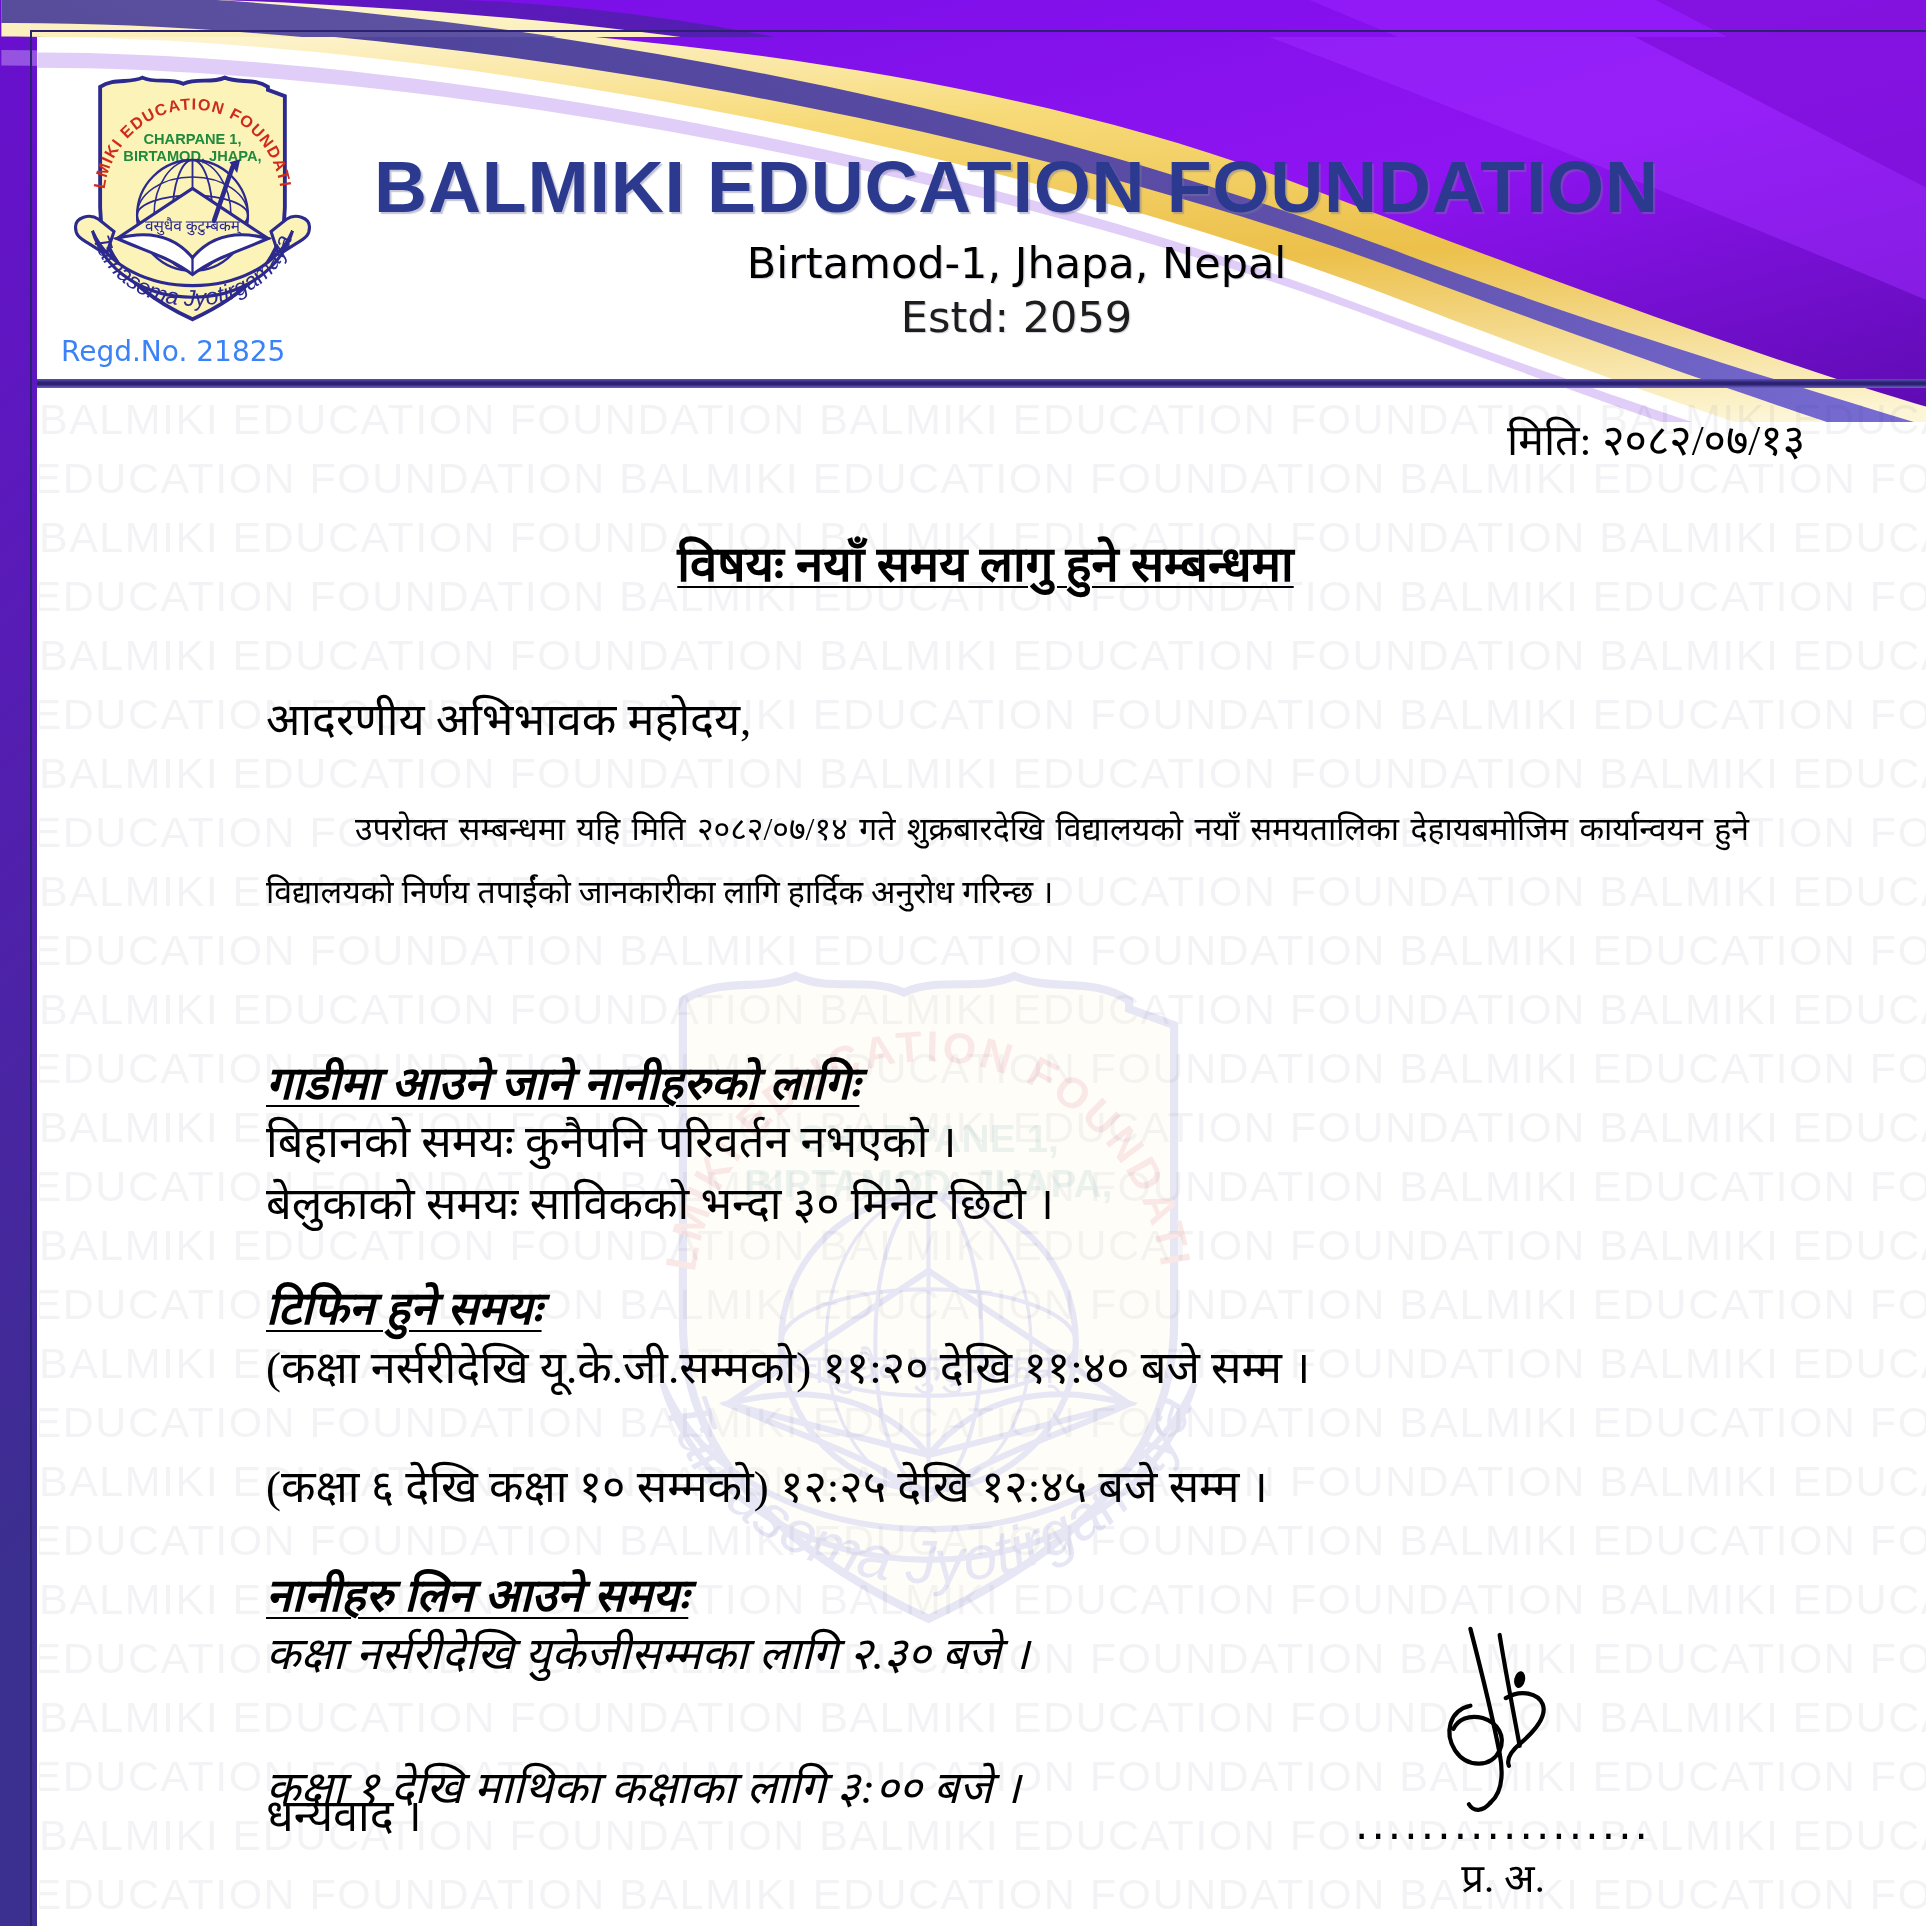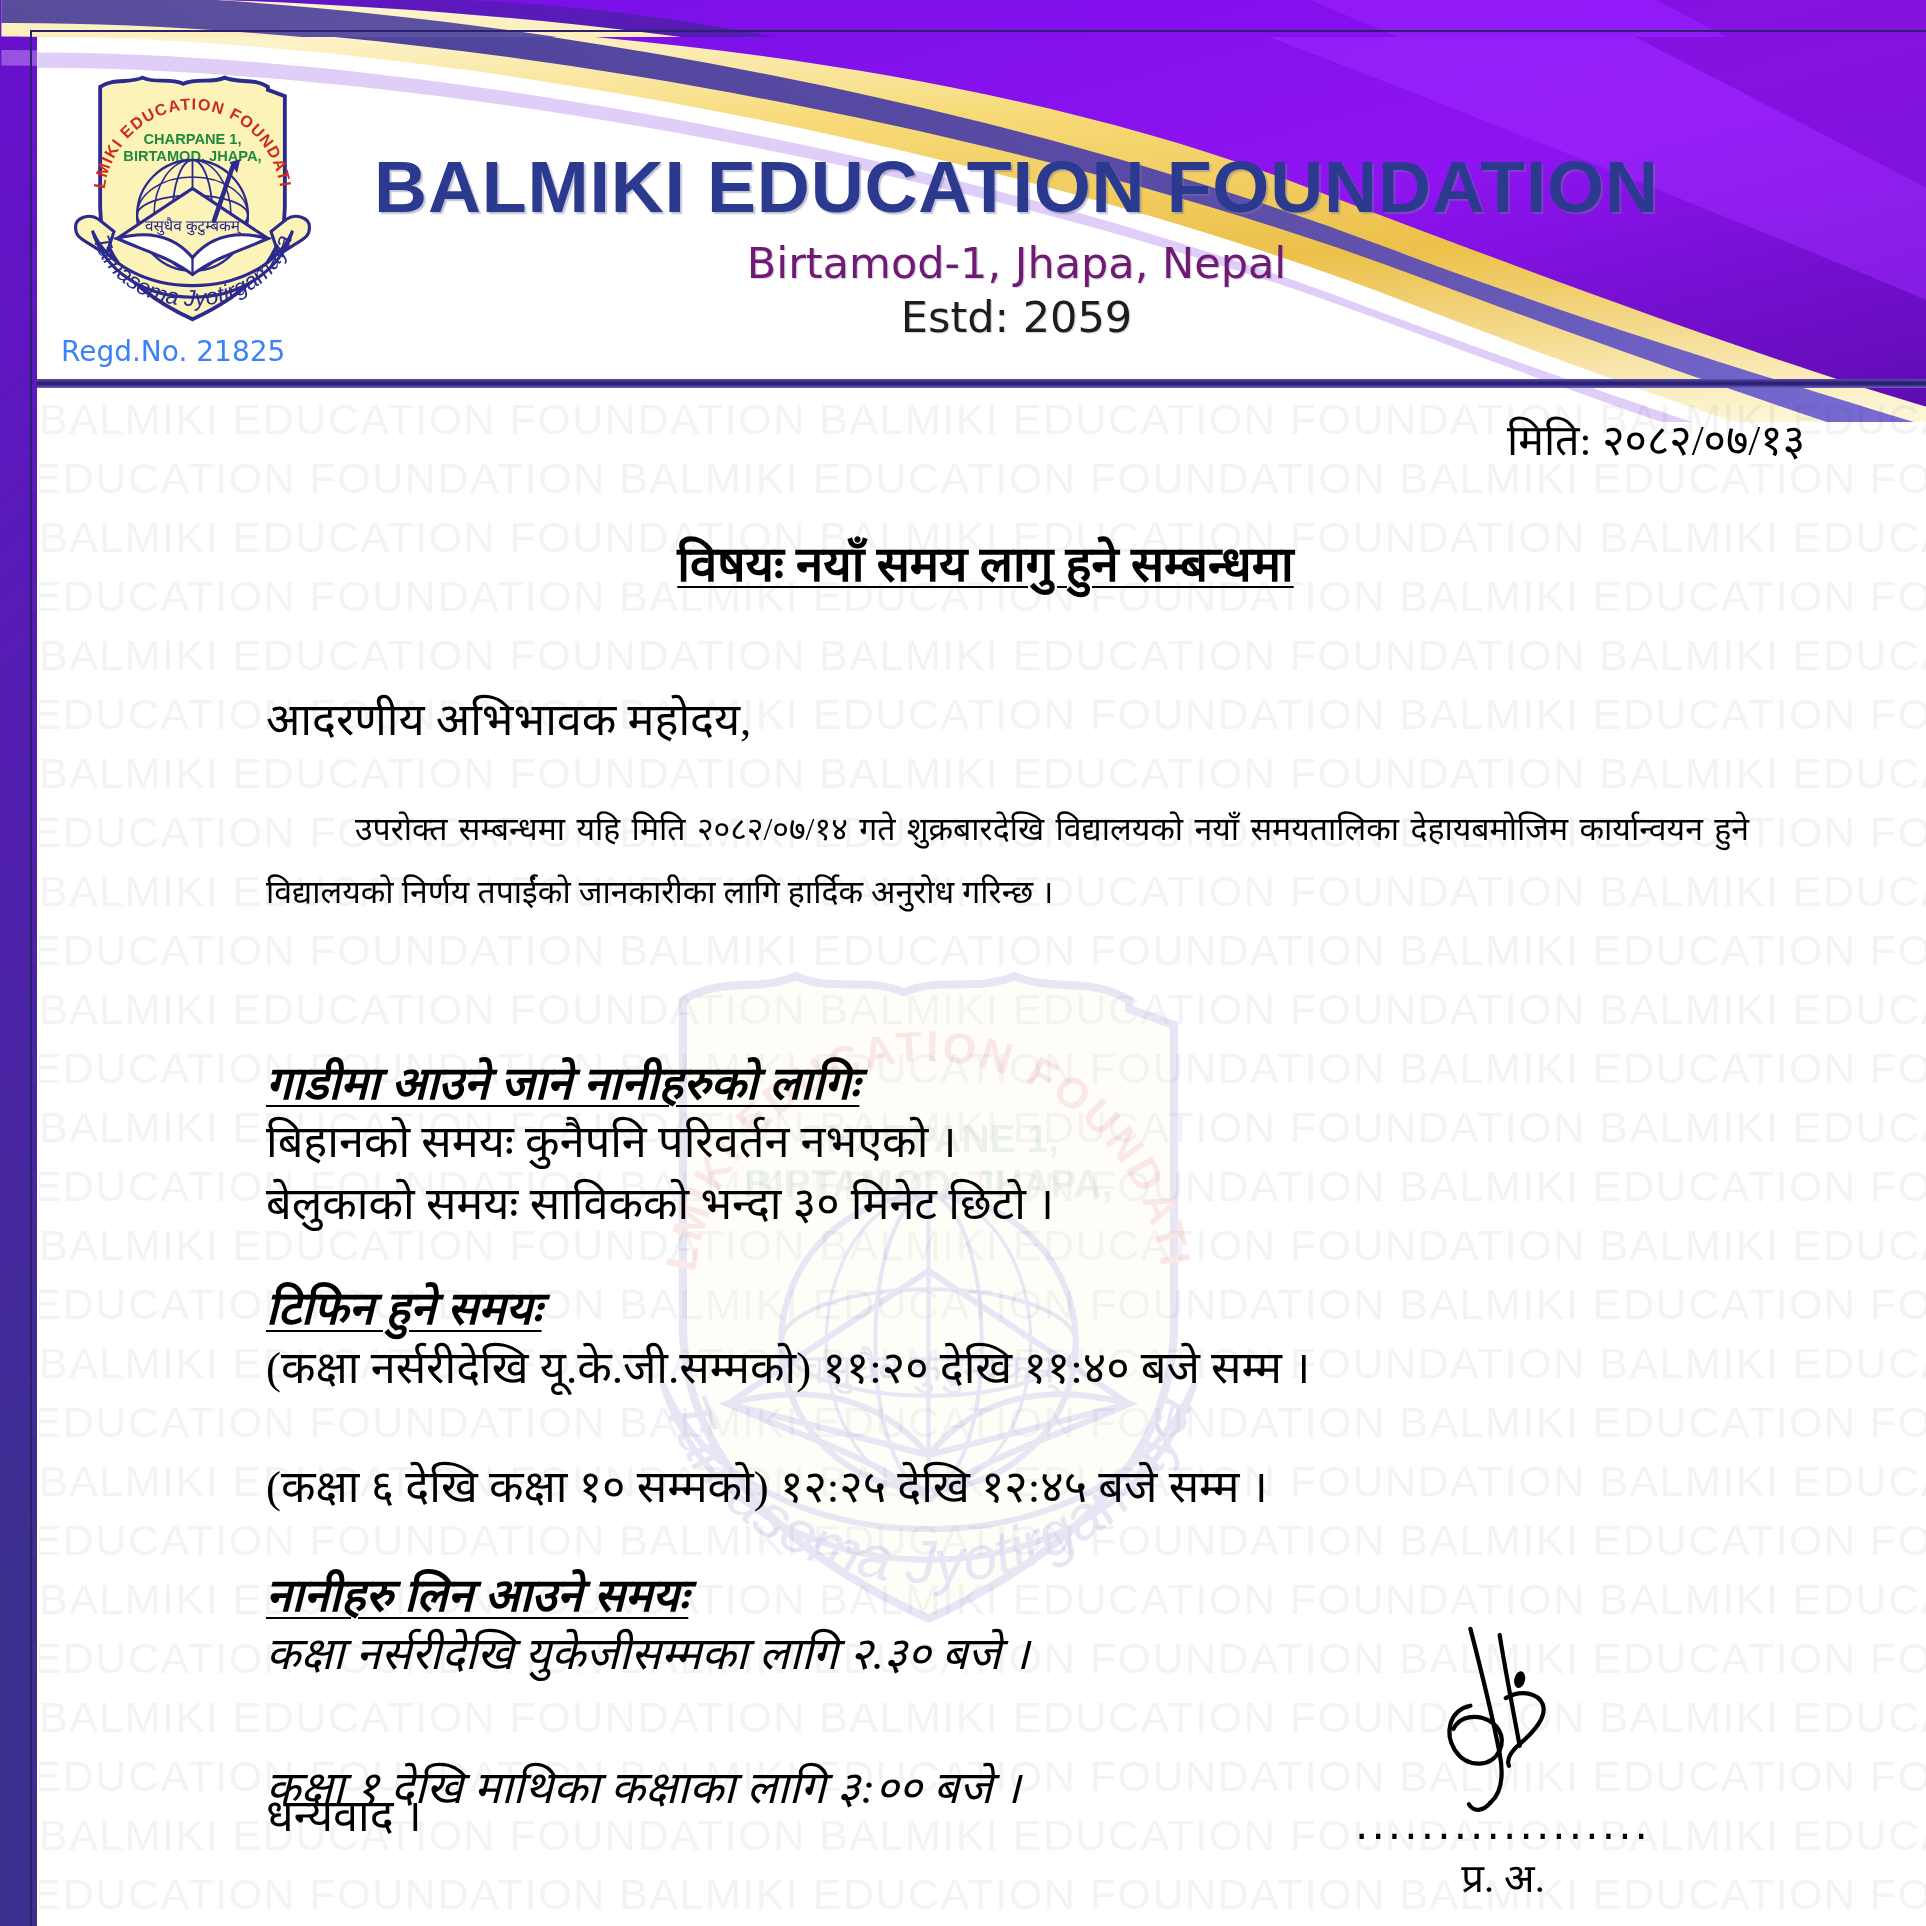--- a/index.html
+++ b/index.html
@@ -73,21 +73,21 @@
     text-shadow: 1.9px 1.9px 1.2px rgba(120,120,160,0.45);
     transform: scaleX(1.02);
     white-space: nowrap;
   }
   .school-address {
     position: absolute;
     left: 339px; top: 196px;
     width: 1271px;
     text-align: center;
     font-size: 43px;
-    color: #701a75;
+    color: #000000;
     font-family: "DejaVu Sans", sans-serif;
     text-shadow: 1.2px 1.2px 0.8px rgba(130,130,160,0.35);
   }
   .school-estd {
     position: absolute;
     left: 339px; top: 250px;
     width: 1271px;
     text-align: center;
     font-size: 43px;
     color: #1d1d1d;

